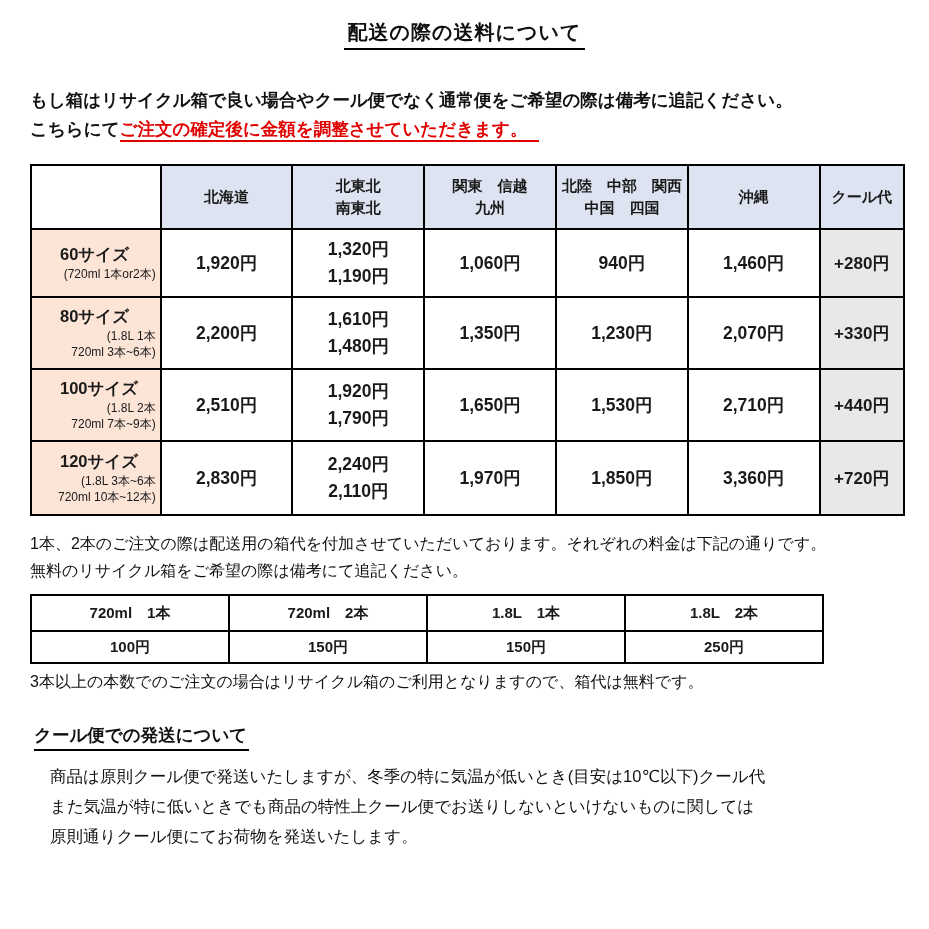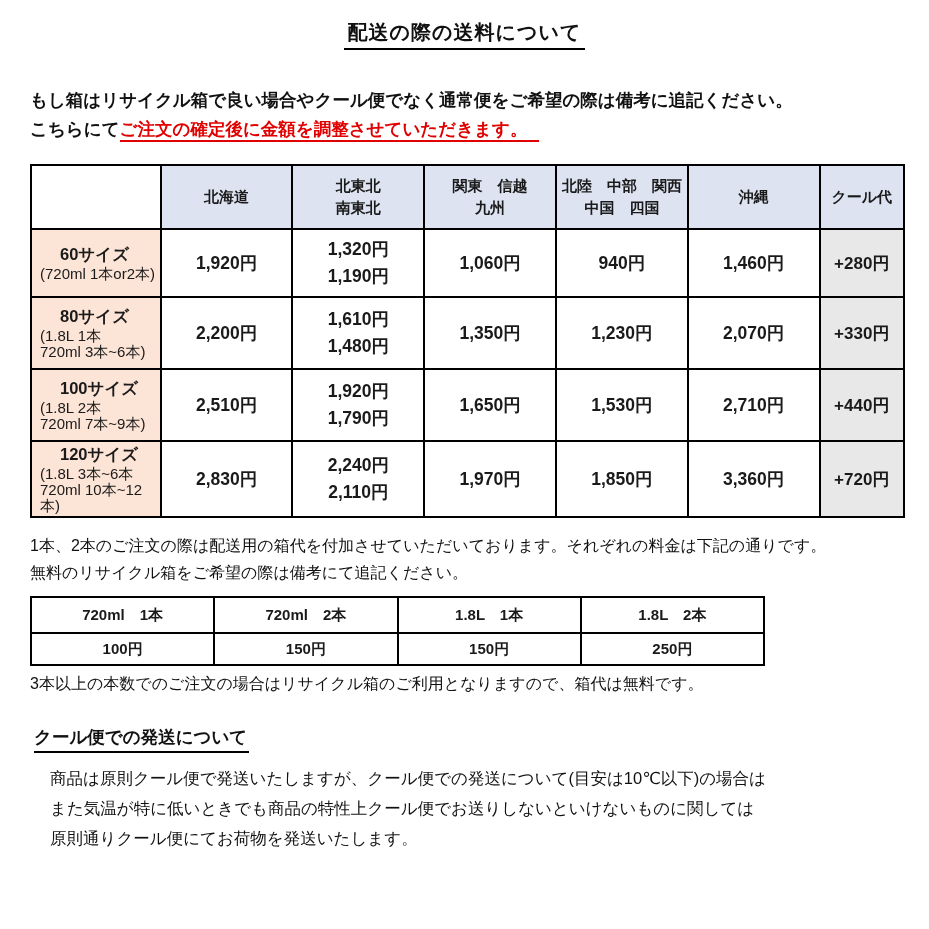--- a/index.html
+++ b/index.html
@@ -30,29 +30,29 @@
   table{border-collapse:collapse;table-layout:fixed;}
   .t1{margin:20px 0 0 30px;width:875px;}
   .t1 td{border:2px solid var(--border);text-align:center;vertical-align:middle;padding:2px 4px;}
   .t1 .hdr{background:var(--header_bg);font-weight:bold;font-size:15px;line-height:22px;}
   .t1 .blank{background:#ffffff;}
   .t1 tr.hrow td{height:58px;}
   .t1 td.label{
     background:var(--label_bg);text-align:left;padding-left:8px;vertical-align:middle;
   }
   .t1 .size{font-weight:bold;font-size:16.5px;line-height:21px;margin-left:20px;}
-  .t1 .note{font-size:15px;line-height:16px;margin-top:1px;}
+  .t1 .note{font-size:12px;line-height:16px;margin-top:1px;text-align:right;}
   .t1 .fee{font-weight:bold;font-size:17.5px;line-height:27px;background:#fff;}
   .t1 .cool{font-weight:bold;font-size:17px;background:var(--cool_bg);}
   .pre{white-space:pre-line;}
   .c-label{width:126px;}
   .c-reg{width:128px;}
   .c-cool{width:82px;}
   .para{margin:14px 0 0 30px;font-size:16px;line-height:27px;color:#111;}
-  .t2{margin:10px 0 0 30px;width:735px;border-radius:18px;}
+  .t2{margin:10px 0 0 30px;width:794px;border-radius:18px;}
   .t2 td{
     border:2px solid var(--border);text-align:center;vertical-align:middle;
     font-weight:bold;font-size:15px;background:#fff;
   }
   .t2 tr.h td{height:32px;}
   .t2 tr.v td{height:28px;}
   .sec-head-wrap{margin:28px 0 0 34px;}
   .sec-head{
     display:inline-block;font-size:17.5px;font-weight:bold;color:#111;
     border-bottom:2px solid var(--border);padding:0 2px 2px 0;
@@ -176,18 +176,18 @@
   </tbody>
     </table>
 
   <div class="para" style="margin-top:4px;">3本以上の本数でのご注文の場合はリサイクル箱のご利用となりますので、箱代は無料です。</div>
 
   <div class="sec-head-wrap">
     <span class="sec-head">クール便での発送について</span>
   </div>
 
   <div class="sec-body">
-    <div>商品は原則クール便で発送いたしますが、クール便での発送について(目安は10℃以下)の場合は</div>
+    <div>商品は原則クール便で発送いたしますが、冬季の特に気温が低いとき(目安は10℃以下)クール代</div>
     <div>また気温が特に低いときでも商品の特性上クール便でお送りしないといけないものに関しては</div>
     <div>原則通りクール便にてお荷物を発送いたします。</div>
   </div>
 
 </div>
 
 </body></html>

